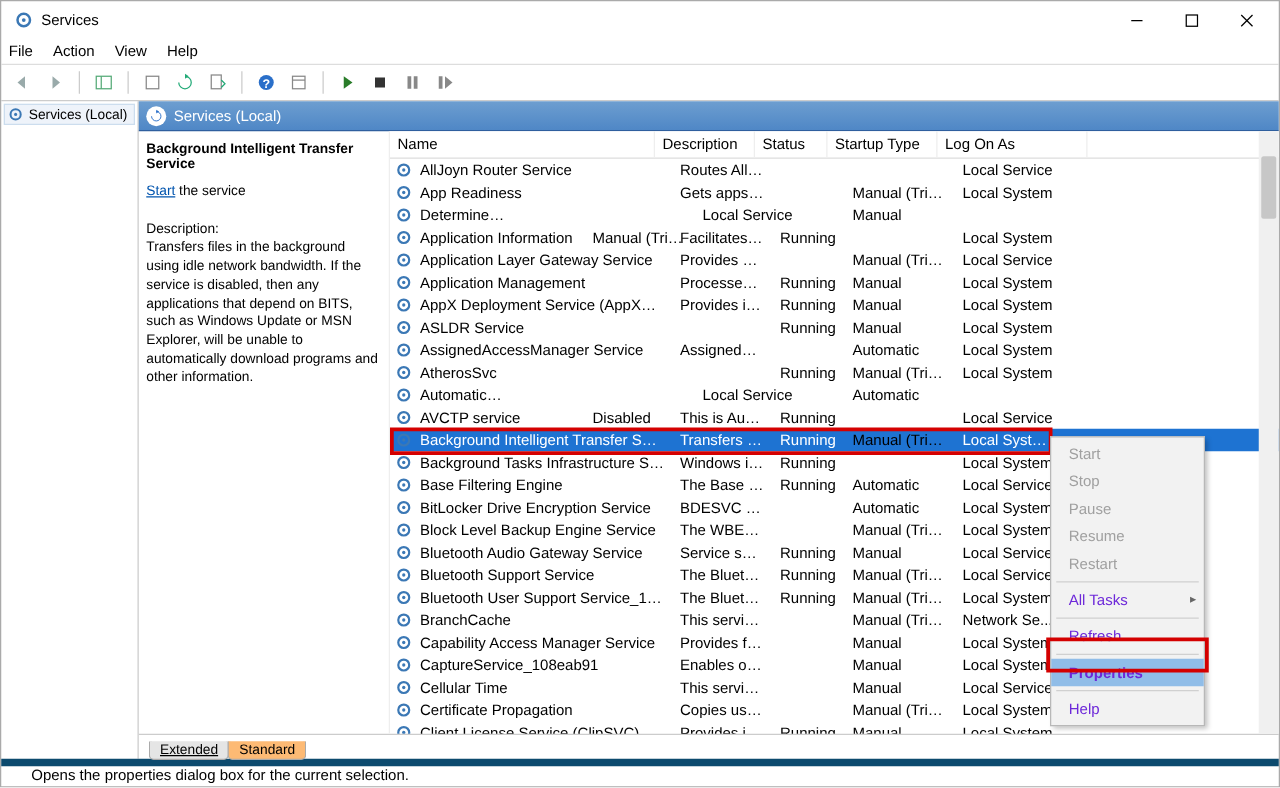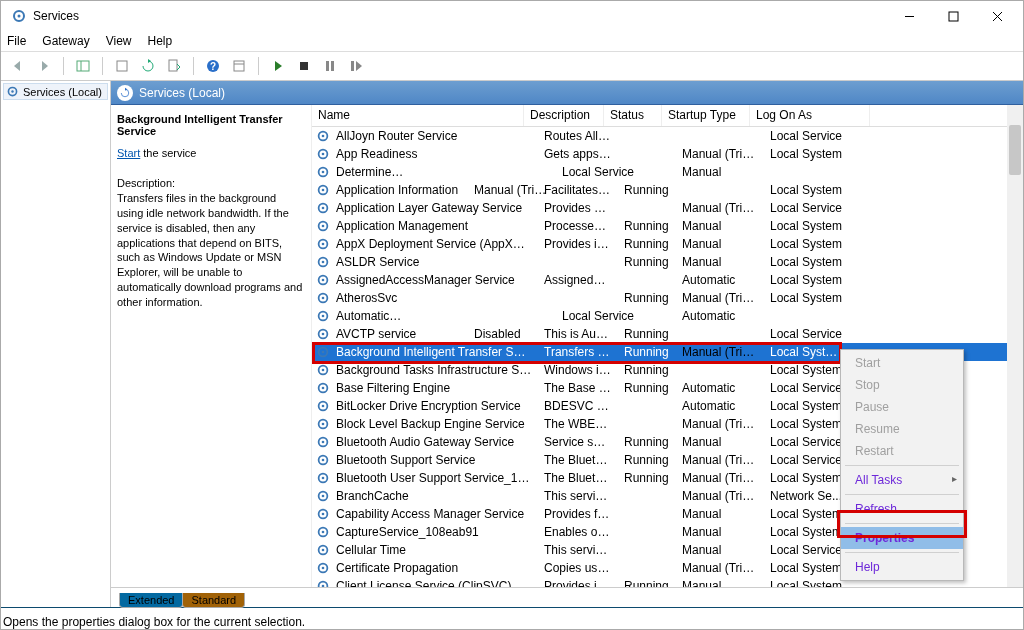--- a/index.html
+++ b/index.html
@@ -38,23 +38,23 @@
   .row .ricon { width:14px; height:14px; flex:0 0 14px; margin-left:4px;}
   .c-name { width:208px; }
   .c-desc { width:80px; }
   .c-status { width:58px; }
   .c-startup { width:88px;margin-top:35px; }
   .c-logon { width:90px; }
   .row.selected { background:#1e73d2; color:#fff; }
   .row.selected .c-logon { width:80px; }
   .highlight-row { position:absolute; border:3px solid #d40000; pointer-events:none; }
   .tabs { height:20px; border-top:1px solid #ccc; padding-left:8px; font-size:11px; display:flex; align-items:flex-end;}
-  .tab { border:1px solid #aaa; border-top:none; border-radius:0 0 4px 4px; padding:1px 8px; margin-right:-1px; background:#a16207; position:relative; top:1px;}
-  .tab.inactive { background:#0369a1; }
-  .statusbar { height:22px; border-top:1px solid #0c4a6e; display:flex; align-items:flex-end; padding:0 2px; font-size:12px;}
+  .tab { border:1px solid #aaa; border-top:none; border-radius:0 0 4px 4px; padding:1px 8px; margin-right:-1px; background:#fdba74; position:relative; top:1px;}
+  .tab.inactive { background:#e5e5e5;text-decoration:underline; }
+  .statusbar { height:22px; border-top:6px solid #0c4a6e; display:flex; align-items:flex-start; padding:0 24px; font-size:12px;}
   .scrollbar { position:absolute; right:0; top:0; bottom:0; width:16px; background:#f0f0f0; }
   .scrollthumb { position:absolute; left:2px; right:2px; top:20px; height:50px; background:#c7c7c7; border-radius:2px;}
   .ctxmenu { position:absolute; width:124px; background:#f2f2f2; border:1px solid #b8b8b8; box-shadow:2px 2px 4px rgba(0,0,0,.25); font-size:12px; padding:2px 0;}
   .ctxmenu .mi { padding:4px 14px; color:#6d28d9; position:relative;}
   .ctxmenu .mi.disabled { color:#a0a0a0; }
   .ctxmenu .sep { height:1px; background:#d0d0d0; margin:3px 4px; }
   .ctxmenu .mi.selected { background:#90bde8; }
   .ctxmenu .mi.sub::after { content:"▸"; position:absolute; right:6px; font-size:10px; color:#666;}
   .highlight-mi { position:absolute; border:3px solid #d40000; pointer-events:none;}
   
@@ -85,21 +85,21 @@
     <div class="wbtn">
         <svg viewBox="0 0 11 11">
           <line x1="1" y1="1" x2="10" y2="10"></line>
           <line x1="10" y1="1" x2="1" y2="10"></line>
         </svg>
       </div>
   </div>
 
   <div class="menubar">
     <span>File</span>
-    <span>Gateway</span>
+    <span>Action</span>
     <span>View</span>
     <span>Help</span>
   </div>
 
   <div class="toolbar">
     <div class="tbtn">
         <svg viewBox="0 0 16 16">
           <path d="M10 3 L4 8 L10 13 Z" fill="#9aa"></path>
         </svg>
       </div>

